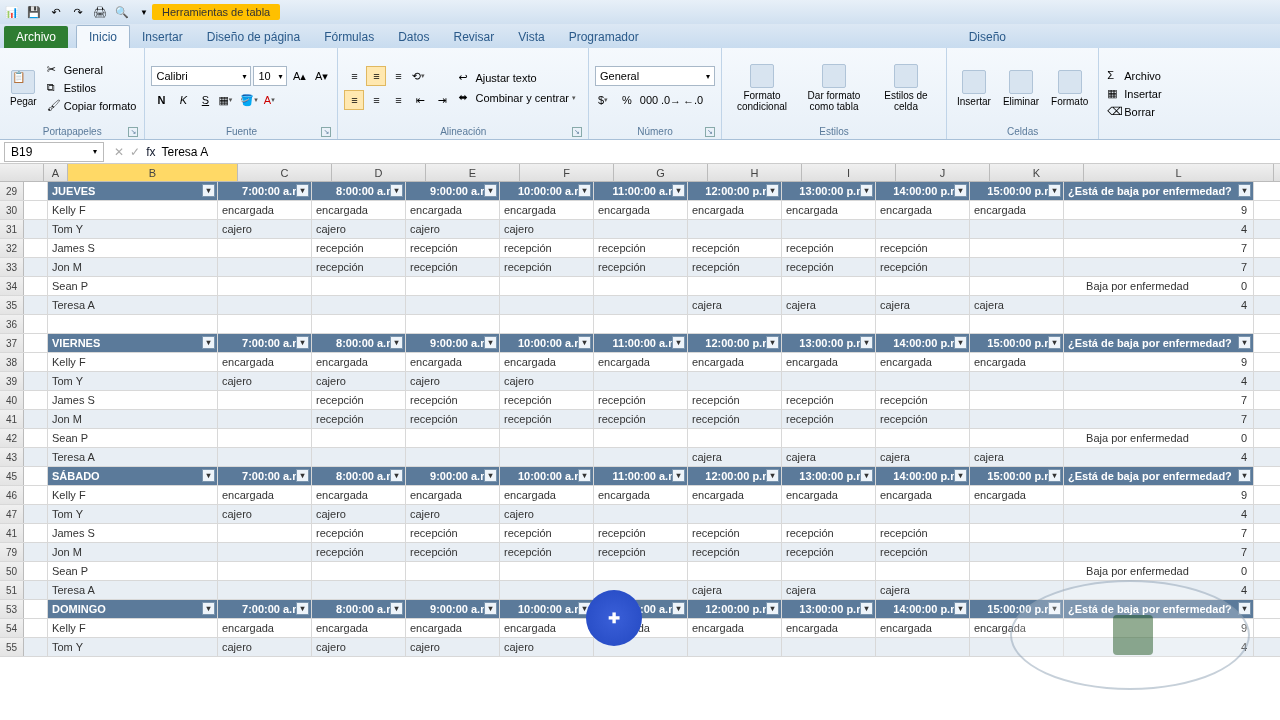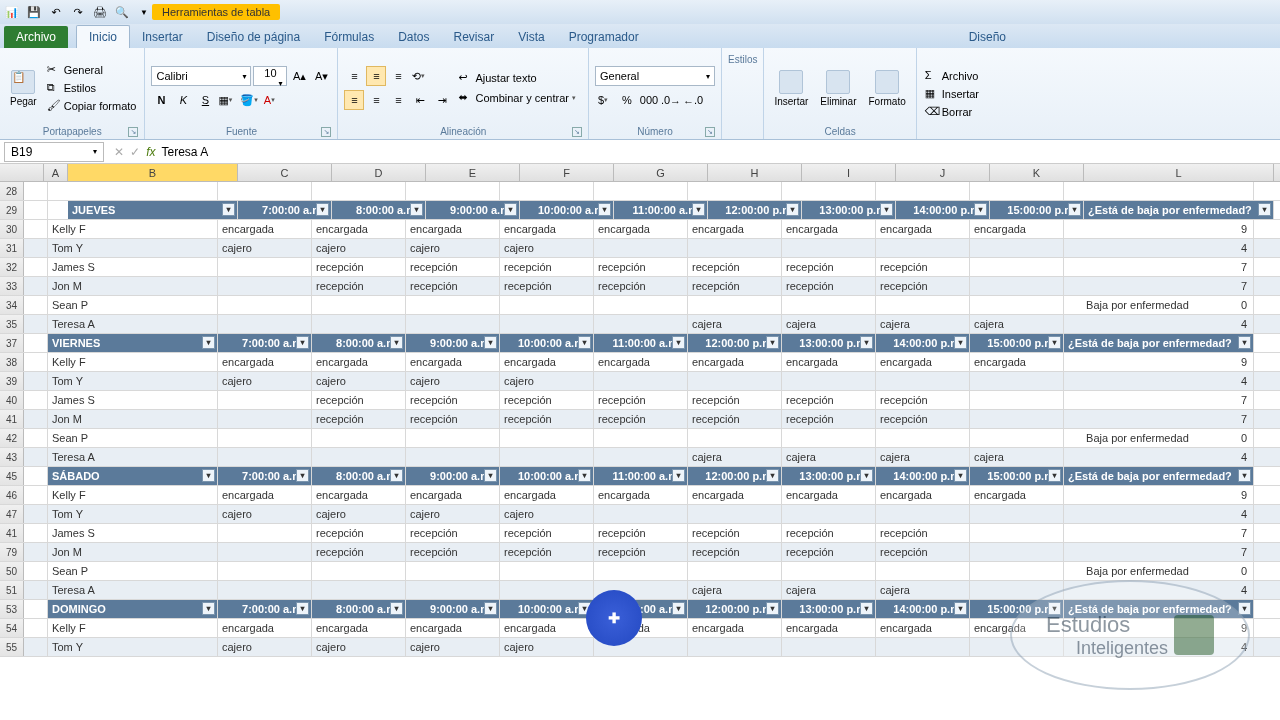--- a/index.html
+++ b/index.html
@@ -31,30 +31,30 @@
 .bigbtn .ic { width: 24px; height: 24px; background: #d8e4f0; border: 1px solid #b0c4d8; border-radius: 2px; }
 .bigbtn .tx { font-size: 10px; text-align: center; line-height: 11px; max-width: 60px; }
 
 .col3 { display: flex; flex-direction: column; gap: 2px; }
 .row3 { display: flex; gap: 2px; align-items: center; }
 .smbtn { width: 20px; height: 20px; border: 1px solid transparent; display: inline-flex; align-items: center; justify-content: center; cursor: pointer; }
 .dd { width: 8px; font-size: 7px; color: #555; }
 
 .combo { height: 20px; border: 1px solid #a8b8c8; background: #fff; display: flex; align-items: center; padding: 0 4px; font-size: 11px; }
 .combo.font { width: 100px; }
-.combo.size { width: 34px; flex-direction: column; }
+.combo.size { width: 34px; }
 
 .edrow { display: flex; align-items: center; gap: 3px; font-size: 11px; padding: 1px 2px; cursor: pointer; }
 .ic12 { width: 14px; height: 14px; display: inline-block; }
 
 
 .fbar { height: 24px; display: flex; align-items: center; border-bottom: 1px solid #ccc; background: #fff; }
 .namebox { width: 100px; height: 20px; border: 1px solid #bbb; margin: 0 4px; display: flex; align-items: center; padding: 0 6px; font-size: 12px; justify-content: space-between; }
 .fxarea { flex: 1; display: flex; align-items: center; gap: 6px; padding: 0 6px; font-size: 12px; }
-.fxarea .fx { font-style: italic; color: #4d7c0f; }
+.fxarea .fx { color: #0f172a; }
 
 
 .gridwrap { position: absolute; top: 164px; left: 0; right: 0; bottom: 0; overflow: hidden; }
 .ghead { display: flex; height: 18px; background: linear-gradient(#f0f0f0, #e0e0e0); border-bottom: 1px solid #bbb; }
 .corner { width: 44px; border-right: 1px solid #bbb; }
 .ch { border-right: 1px solid #bbb; text-align: center; font-size: 11px; line-height: 18px; color: #444; }
 .ch.sel { background: #ffd966; }
 .gbody { overflow: hidden; }
 .grow { display: flex; height: 19px; border-bottom: 1px solid #d8d8d8; }
 .rh { width: 24px; background: linear-gradient(#f0f0f0, #e4e4e4); border-right: 1px solid #bbb; text-align: center; font-size: 10px; line-height: 19px; color: #444; }
@@ -210,20 +210,34 @@
           <div class="smbtn">000</div>
           <div class="smbtn">.0→</div>
           <div class="smbtn">←.0</div>
         </div>
       </div>
     </div>
     <div class="label"><span>Número</span><span class="dlg">↘</span></div>
   </div>
 
   <div class="group">
+    <div class="body">
+      <div class="bigbtn">
+          <div class="ic"></div>
+          <div class="tx">Formato condicional</div>
+        </div>
+      <div class="bigbtn">
+          <div class="ic"></div>
+          <div class="tx">Dar formato como tabla</div>
+        </div>
+      <div class="bigbtn">
+          <div class="ic"></div>
+          <div class="tx">Estilos de celda</div>
+        </div>
+    </div>
     <div class="label">Estilos</div>
   </div>
 
   <div class="group">
     <div class="body">
       <div class="bigbtn">
           <div class="ic"></div>
           <div class="tx">Insertar</div>
         </div>
       <div class="bigbtn">
@@ -282,39 +296,24 @@
     <div class="ch" id="chE" style="width: 94px;">E</div>
     <div class="ch" id="chF" style="width: 94px;">F</div>
     <div class="ch" id="chG" style="width: 94px;">G</div>
     <div class="ch" id="chH" style="width: 94px;">H</div>
     <div class="ch" id="chI" style="width: 94px;">I</div>
     <div class="ch" id="chJ" style="width: 94px;">J</div>
     <div class="ch" id="chK" style="width: 94px;">K</div>
     <div class="ch" id="chL" style="width: 190px;">L</div>
   </div>
   <div class="gbody" id="gbody">
-      <div class="grow">
-        <div class="rh">28</div>
-        <div class="acell" style="width: 24px;"></div>
-        <div class="cell" style="width: 170px;"></div>
-        <div class="cell" style="width: 94px;"></div>
-        <div class="cell" style="width: 94px;"></div>
-        <div class="cell" style="width: 94px;"></div>
-        <div class="cell" style="width: 94px;"></div>
-        <div class="cell" style="width: 94px;"></div>
-        <div class="cell" style="width: 94px;"></div>
-        <div class="cell" style="width: 94px;"></div>
-        <div class="cell" style="width: 94px;"></div>
-        <div class="cell" style="width: 94px;"></div>
-        <div class="cell" style="width: 190px;"></div>
-      </div>
       <div class="grow dayhdr">
         <div class="rh">29</div>
         <div class="acell" style="width: 24px;"></div>
-        <div class="cell" style="width: 170px; margin-left: 20px;">JUEVES<span class="dd2">▾</span></div>
+        <div class="cell" style="width: 170px;">JUEVES<span class="dd2">▾</span></div>
         <div class="cell right" style="width: 94px;">7:00:00 a.m.<span class="dd2">▾</span></div>
         <div class="cell right" style="width: 94px;">8:00:00 a.m.<span class="dd2">▾</span></div>
         <div class="cell right" style="width: 94px;">9:00:00 a.m.<span class="dd2">▾</span></div>
         <div class="cell right" style="width: 94px;">10:00:00 a.m.<span class="dd2">▾</span></div>
         <div class="cell right" style="width: 94px;">11:00:00 a.m.<span class="dd2">▾</span></div>
         <div class="cell right" style="width: 94px;">12:00:00 p.m.<span class="dd2">▾</span></div>
         <div class="cell right" style="width: 94px;">13:00:00 p.m.<span class="dd2">▾</span></div>
         <div class="cell right" style="width: 94px;">14:00:00 p.m.<span class="dd2">▾</span></div>
         <div class="cell right" style="width: 94px;">15:00:00 p.m.<span class="dd2">▾</span></div>
         <div class="cell" style="width: 190px;">¿Está de baja por enfermedad?<span class="dd2">▾</span></div>
@@ -411,20 +410,35 @@
         <div class="cell" style="width: 94px;"></div>
         <div class="cell" style="width: 94px;"></div>
         <div class="cell" style="width: 94px;"></div>
         <div class="cell" style="width: 94px;">cajera</div>
         <div class="cell" style="width: 94px;">cajera</div>
         <div class="cell" style="width: 94px;">cajera</div>
         <div class="cell" style="width: 94px;">cajera</div>
         <div class="cell right" style="width: 190px; text-align: right;">
           <span style="float: right;">4</span>
         </div>
+      </div>
+      <div class="grow">
+        <div class="rh">36</div>
+        <div class="acell" style="width: 24px;"></div>
+        <div class="cell" style="width: 170px;"></div>
+        <div class="cell" style="width: 94px;"></div>
+        <div class="cell" style="width: 94px;"></div>
+        <div class="cell" style="width: 94px;"></div>
+        <div class="cell" style="width: 94px;"></div>
+        <div class="cell" style="width: 94px;"></div>
+        <div class="cell" style="width: 94px;"></div>
+        <div class="cell" style="width: 94px;"></div>
+        <div class="cell" style="width: 94px;"></div>
+        <div class="cell" style="width: 94px;"></div>
+        <div class="cell" style="width: 190px;"></div>
       </div>
       <div class="grow dayhdr">
         <div class="rh">37</div>
         <div class="acell" style="width: 24px;"></div>
         <div class="cell" style="width: 170px;">VIERNES<span class="dd2">▾</span></div>
         <div class="cell right" style="width: 94px;">7:00:00 a.m.<span class="dd2">▾</span></div>
         <div class="cell right" style="width: 94px;">8:00:00 a.m.<span class="dd2">▾</span></div>
         <div class="cell right" style="width: 94px;">9:00:00 a.m.<span class="dd2">▾</span></div>
         <div class="cell right" style="width: 94px;">10:00:00 a.m.<span class="dd2">▾</span></div>
         <div class="cell right" style="width: 94px;">11:00:00 a.m.<span class="dd2">▾</span></div>
@@ -699,18 +713,14 @@
         </div>
       </div>
     </div>
 </div>
 
 <div class="highlight" style="top:590px; left:586px;">
     <span>✚</span>
   </div>
 
 <div class="watermark">
-  <div style="text-align:left; font-family: serif;">
-    <div style="font-size:22px;">Estudios</div>
-    <div style="font-size:18px; margin-left:30px;">Inteligentes</div>
-  </div>
   <div class="wm-ic"></div>
 </div>
 
 </body></html>

